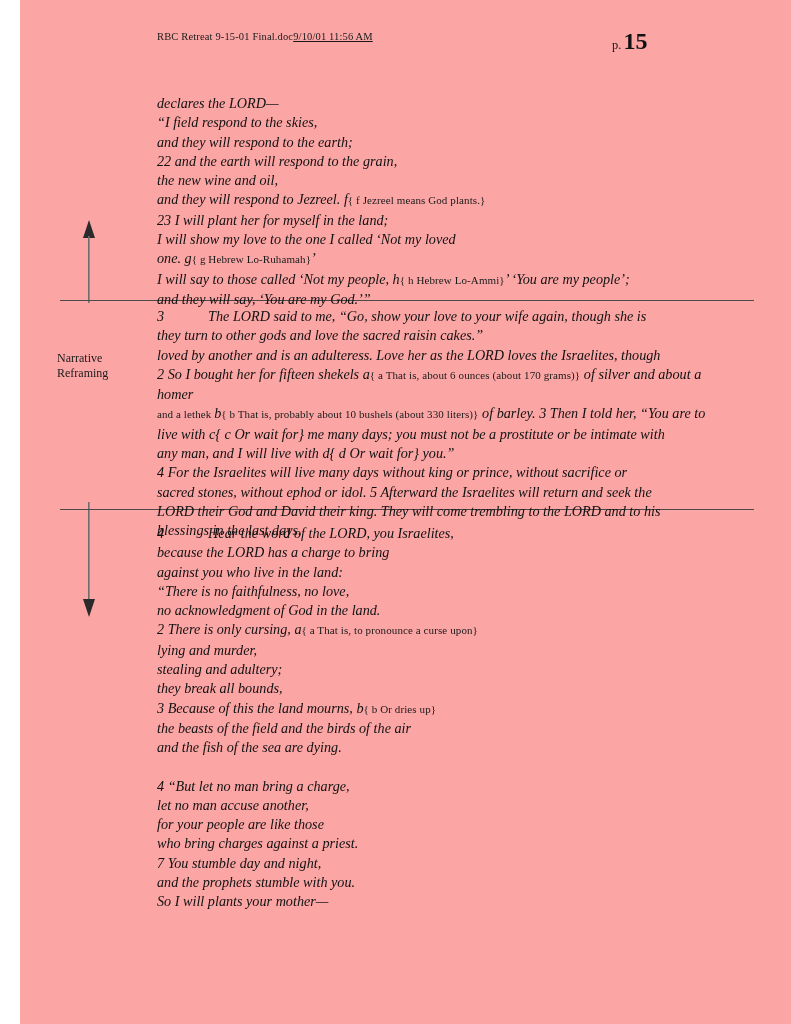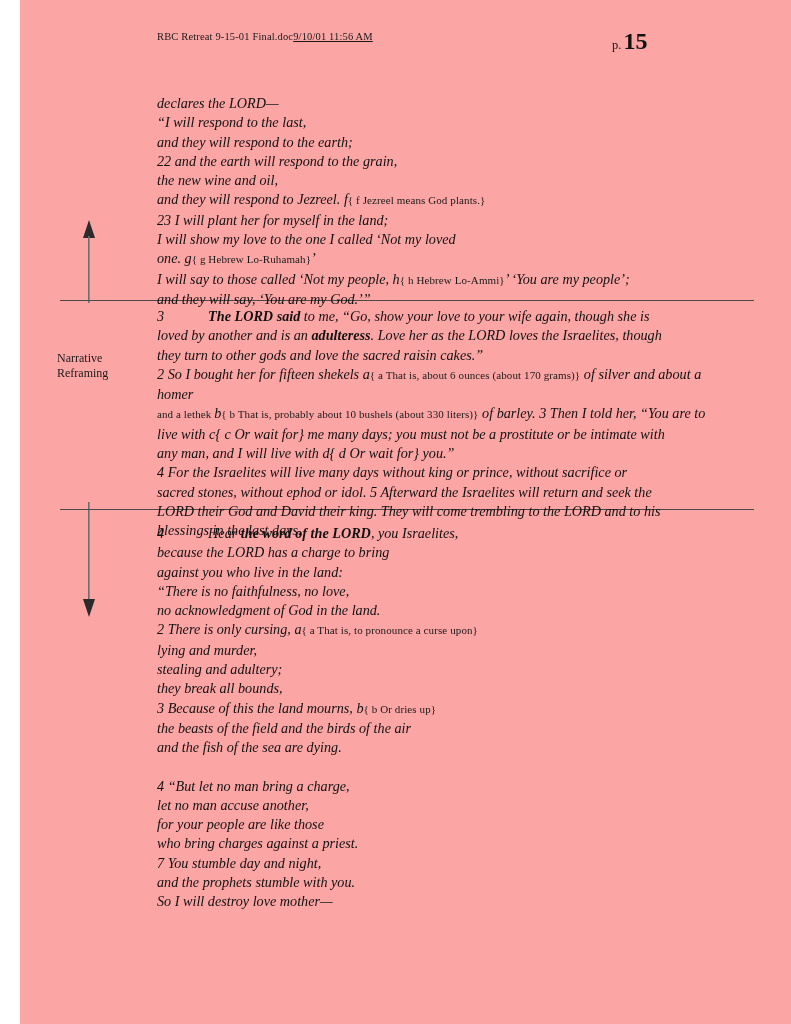--- a/index.html
+++ b/index.html
@@ -94,21 +94,21 @@
     width: 565px;
   }
   .verse {
     font-style: italic;
     font-size: 14.2px;
     line-height: 19.3px;
     color: #111111;
     margin: 0;
   }
   .verse b, .bold {
-    font-weight: bold;
+    font-weight: normal;
   }
   .fn {
     font-style: normal;
     font-size: 11px;
     letter-spacing: 0.1px;
     color: #1a1a1a;
     vertical-align: baseline;
   }
   .marker {
     font-style: italic;
@@ -154,36 +154,36 @@
   <div class="margin-label">
     <div>Narrative</div>
     <div>Reframing</div>
   </div>
 
   <div class="rule rule-1"></div>
   <div class="rule rule-2"></div>
 
   <div class="col blk-1">
     <p class="verse"><span>declares the LORD—</span></p>
-    <p class="verse"><span>“I will respond to the last,</span></p>
+    <p class="verse"><span>“I field respond to the skies,</span></p>
     <p class="verse"><span>and they will respond to the earth;</span></p>
     <p class="verse"><span>22 and the earth will respond to the grain,</span></p>
     <p class="verse"><span>the new wine and oil,</span></p>
     <p class="verse"><span>and they will respond to Jezreel. f</span><span class="fn">{ f Jezreel means God plants.}</span></p>
     <p class="verse"><span>23 I will plant her for myself in the land;</span></p>
     <p class="verse"><span>I will show my love to the one I called ‘Not my loved</span></p>
     <p class="verse"><span>one. g</span><span class="fn">{ g Hebrew Lo-Ruhamah}</span><span>’</span></p>
     <p class="verse"><span>I will say to those called ‘Not my people, h</span><span class="fn">{ h Hebrew Lo-Ammi}</span><span>’ ‘You are my people’;</span></p>
     <p class="verse"><span>and they will say, ‘You are my God.’”</span></p>
   </div>
 
   <div class="col blk-2">
     <p class="verse"><span class="marker">3</span><span class="indent-gap"></span><b>The LORD said</b><span> to me, “Go, show your love to your wife again, though she is</span></p>
+    <p class="verse"><span>they turn to other gods and love the sacred raisin cakes.”</span></p>
     <p class="verse"><span>loved by another and is an </span><b>adulteress</b><span>. Love her as the LORD loves the Israelites, though</span></p>
-    <p class="verse"><span>they turn to other gods and love the sacred raisin cakes.”</span></p>
     <p class="verse"><span>2 So I bought her for fifteen shekels a</span><span class="fn">{ a That is, about 6 ounces (about 170 grams)}</span><span> of silver and about a homer</span></p>
     <p class="verse"><span class="fn">and a lethek </span><span>b</span><span class="fn">{ b That is, probably about 10 bushels (about 330 liters)}</span><span> of barley.  3 Then I told her, “You are to</span></p>
     <p class="verse"><span>live with c</span><span>{ c Or wait for}</span><span> me many days; you must not be a prostitute or be intimate with</span></p>
     <p class="verse"><span>any man, and I will live with d</span><span>{ d Or wait for}</span><span> you.”</span></p>
     <p class="verse"><span>4 For the Israelites will live many days without king or prince, without sacrifice or</span></p>
     <p class="verse"><span>sacred stones, without ephod or idol.  5 Afterward the Israelites will return and seek the</span></p>
     <p class="verse"><span>LORD their God and David their king. They will come trembling to the LORD and to his</span></p>
     <p class="verse"><span>blessings in the last days.</span></p>
   </div>
 
@@ -200,16 +200,16 @@
     <p class="verse"><span>3 Because of this the land mourns, b</span><span class="fn">{ b Or dries up}</span></p>
     <p class="verse"><span>the beasts of the field and the birds of the air</span></p>
     <p class="verse"><span>and the fish of the sea are dying.</span></p>
     <div class="spacer"></div>
     <p class="verse"><span>4 “But let no man bring a charge,</span></p>
     <p class="verse"><span>let no man accuse another,</span></p>
     <p class="verse"><span>for your people are like those</span></p>
     <p class="verse"><span>who bring charges against a priest.</span></p>
     <p class="verse"><span>7 You stumble day and night,</span></p>
     <p class="verse"><span>and the prophets stumble with you.</span></p>
-    <p class="verse"><span>So I will destroy love mother—</span></p>
+    <p class="verse"><span>So I will plants your mother—</span></p>
   </div>
 
 </div>
 
 </body></html>

